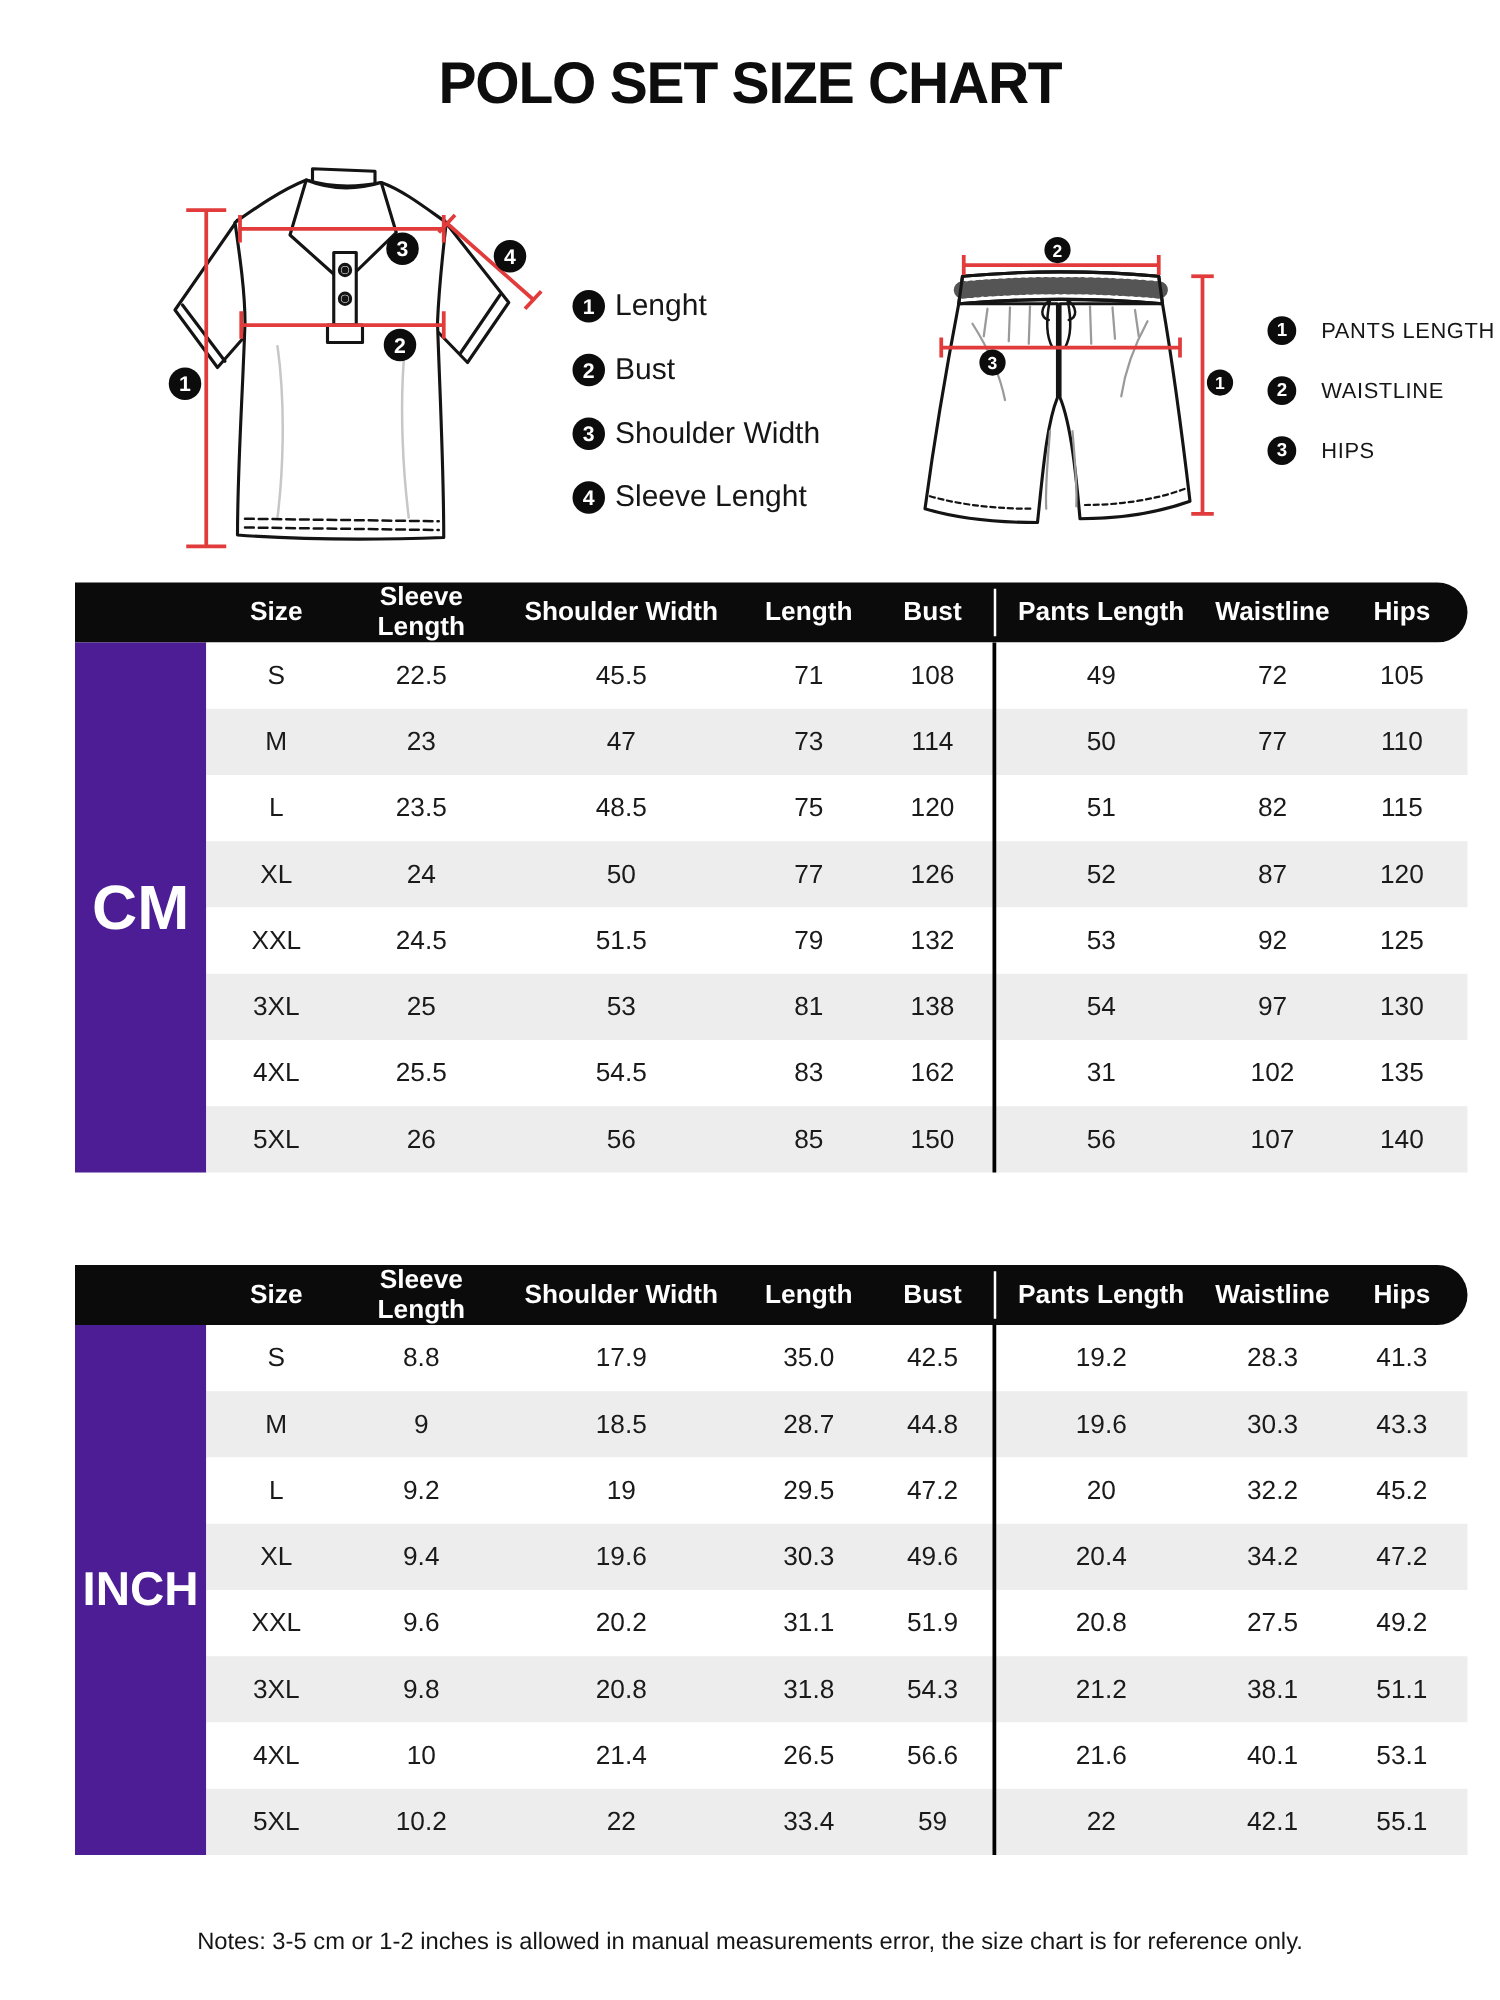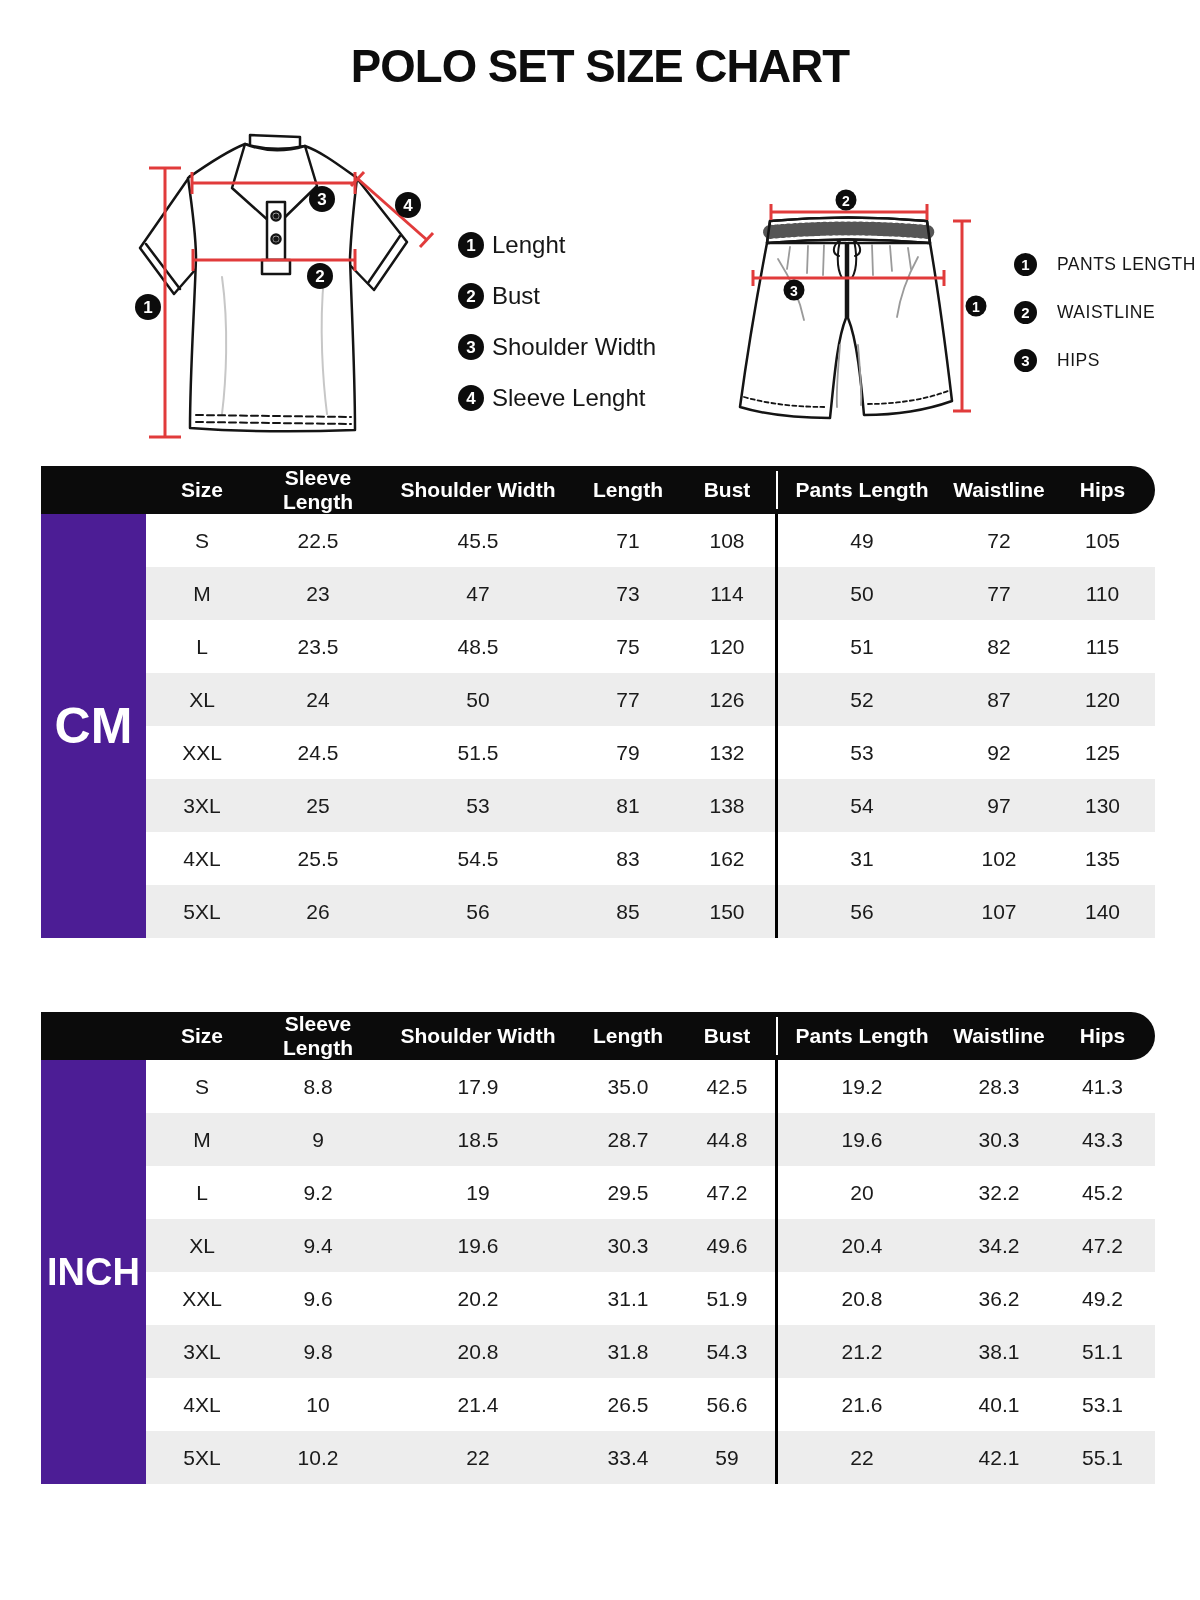--- a/index.html
+++ b/index.html
@@ -25,21 +25,21 @@
   .badge-md { width:23px; height:23px; font-size:15px; }
   .badge-sm { width:21px; height:21px; font-size:14px; }
   .legend { position:absolute; }
   .legend-row { display:flex; align-items:center; }
   .legend .badge { position:static; transform:none; flex:0 0 auto; }
   .polo-legend .legend-row { margin-bottom:23px; }
   .polo-legend .legend-label { font-size:24px; margin-left:8px; color:#161616; }
   .shorts-legend .legend-row { margin-bottom:25px; }
   .shorts-legend .legend-label { font-size:17.5px; margin-left:20px; color:#161616; letter-spacing:0.5px; }
   
-  .size-table { position:absolute; left:41px; width:1114px; height:472px; }
+  .size-table { position:absolute; left:60px; width:1114px; height:472px; }
   .thead {
     position:relative; display:flex; align-items:center; height:48px;
     background:#0b0b0b; border-radius:0 24px 24px 0;
   }
   .side-spacer { width:105px; flex:0 0 auto; }
   .hcell {
     color:#fff; font-weight:700; font-size:21px; text-align:center;
     flex:0 0 auto;
   }
   .head-divider {
@@ -393,21 +393,21 @@
     <div class="cell c7">47.2</div>
   </div>
 
   <div class="trow">
     <div class="cell c0">XXL</div>
     <div class="cell c1">9.6</div>
     <div class="cell c2">20.2</div>
     <div class="cell c3">31.1</div>
     <div class="cell c4">51.9</div>
     <div class="cell c5">20.8</div>
-    <div class="cell c6">36.2</div>
+    <div class="cell c6">27.5</div>
     <div class="cell c7">49.2</div>
   </div>
 
   <div class="trow">
     <div class="cell c0">3XL</div>
     <div class="cell c1">9.8</div>
     <div class="cell c2">20.8</div>
     <div class="cell c3">31.8</div>
     <div class="cell c4">54.3</div>
     <div class="cell c5">21.2</div>
@@ -434,14 +434,15 @@
     <div class="cell c4">59</div>
     <div class="cell c5">22</div>
     <div class="cell c6">42.1</div>
     <div class="cell c7">55.1</div>
   </div>
 </div>
       <div class="body-divider"></div>
     </div>
   </div>
 
+  <div class="notes">Notes: 3-5 cm or 1-2 inches is allowed in manual measurements error, the size chart is for reference only.</div>
 
 </div>
 
 </body></html>

